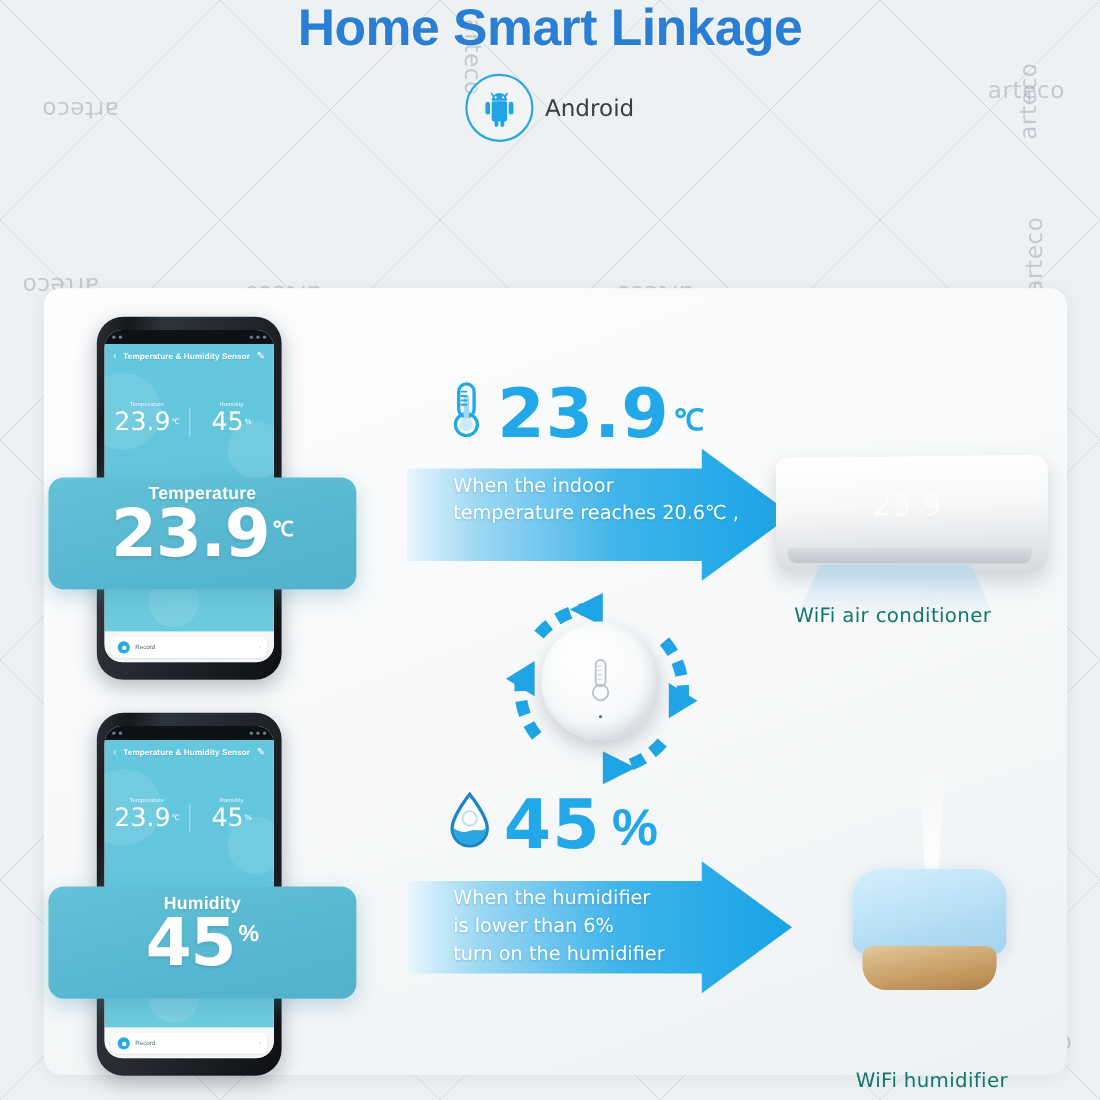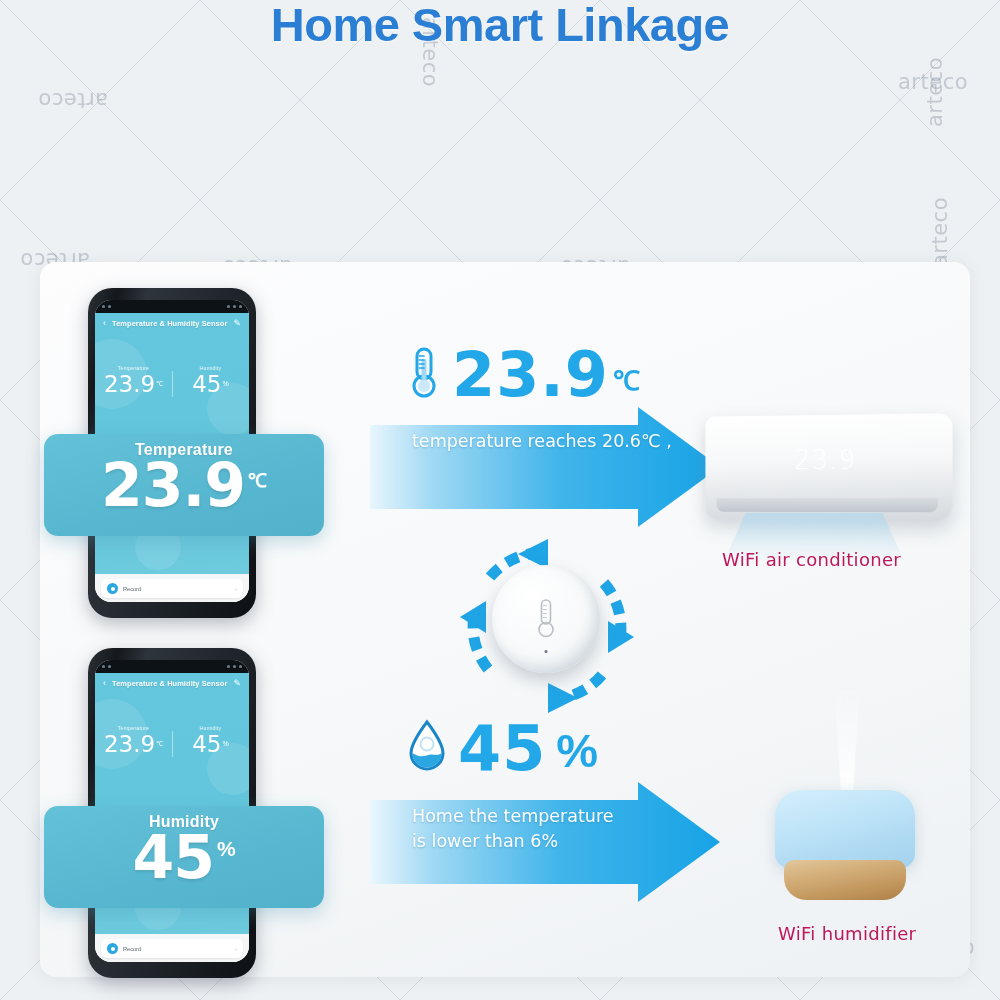--- a/index.html
+++ b/index.html
@@ -214,21 +214,21 @@
     font-family: "DejaVu Sans", sans-serif; letter-spacing: 1px;
     text-shadow: 0 0 7px rgba(255,255,255,.85);
   }
   .ac-breeze {
     position: absolute; left: 24px; top: 98px; width: 180px; height: 48px;
     background: linear-gradient(180deg, rgba(170,215,240,.60), rgba(200,228,245,0));
     clip-path: polygon(12% 0, 88% 0, 100% 100%, 0 100%);
     z-index: 1;
   }
   .dev-label {
-    position: absolute; z-index: 8; font-size: 18px; color: #be185d;
+    position: absolute; z-index: 8; font-size: 18px; color: #0f766e;
     letter-spacing: .3px; font-family: "DejaVu Sans", sans-serif;
   }
 
   .humid { position: absolute; left: 775px; top: 790px; width: 140px; height: 110px; z-index: 7; }
   .humid-top {
     position: absolute; left: 0; top: 0; width: 140px; height: 78px;
     border-radius: 26px 26px 14px 14px;
     background: linear-gradient(165deg,#d5eefb 0%, #bfe4f8 40%, #aed9f2 72%, #a3d2ee 100%);
     box-shadow: 0 4px 14px rgba(130,170,195,.35);
   }
@@ -264,20 +264,40 @@
 <div class="wm rot" style="left:60px;  top:745px;">arteco</div>
 <div class="wm flip" style="left:60px;  top:940px;">arteco</div>
 <div class="wm" style="left:560px; top:920px;">arteco</div>
 <div class="wm" style="left:880px; top:760px;">arteco</div>
 <div class="wm" style="left:905px; top:935px;">arteco</div>
 <div class="wm" style="left:740px; top:930px;">arteco</div>
 
 <div class="header">
   <div class="title">Home Smart Linkage</div>
   <div class="platforms">
+    <div class="plat">
+      <div class="plat-circle">
+        <svg width="38" height="38" viewBox="0 0 38 38">
+          <g fill="#1fa5e6">
+            <rect x="12" y="13" width="14" height="14" rx="1.6"></rect>
+            <rect x="12" y="24.5" width="14" height="7" rx="2.2"></rect>
+            <rect x="6.3" y="13.6" width="4.2" height="11.6" rx="2.1"></rect>
+            <rect x="27.5" y="13.6" width="4.2" height="11.6" rx="2.1"></rect>
+            <rect x="14.6" y="30" width="3.4" height="6.4" rx="1.7"></rect>
+            <rect x="20" y="30" width="3.4" height="6.4" rx="1.7"></rect>
+            <path d="M12 12.6a7 7 0 0 1 14 0z"></path>
+            <rect x="12.4" y="4.9" width="1.5" height="6" rx=".75" transform="rotate(-32 13.1 7.9)"></rect>
+            <rect x="24.1" y="4.9" width="1.5" height="6" rx=".75" transform="rotate(32 24.8 7.9)"></rect>
+          </g>
+          <circle cx="15.6" cy="9.6" r="1" fill="#ffffff"></circle>
+          <circle cx="22.4" cy="9.6" r="1" fill="#ffffff"></circle>
+        </svg>
+      </div>
+      <span class="plat-label">Android</span>
+    </div>
   </div>
 </div>
 
 <div class="panel"></div>
 
 <div class="phone" style="left:88px; top:288px;">
   <div class="phone-screen">
     <div class="phone-statusbar">
       <span class="sb-group">
           <i class="sb-dot"></i>
@@ -407,20 +427,21 @@
         <linearGradient id="agrad1" x1="0" y1="0" x2="1" y2="0">
           <stop offset="0%" stop-color="#e8f6fd"></stop>
           <stop offset="18%" stop-color="#9fd8f3"></stop>
           <stop offset="55%" stop-color="#3fb4ea"></stop>
           <stop offset="100%" stop-color="#17a3e6"></stop>
         </linearGradient>
       </defs>
       <polygon points="0,18 268,18 268,0 350,60 268,120 268,102 0,102" fill="url(#agrad1)"></polygon>
     </svg>
     <div class="arrow-text">
+      <div>When the indoor</div>
       <div>temperature reaches 20.6℃ ,</div>
     </div>
   </div>
 </div>
 
 <div class="arrowblock" style="left:370px; top:718px;">
   <div class="metric-row">
     <span>
       <svg width="46" height="58" viewBox="0 0 46 58">
         <path d="M23 4 C23 4 7 24 7 35 a16 16 0 0 0 32 0 C39 24 23 4 23 4 Z" fill="#ffffff" stroke="#1a86c9" stroke-width="3"></path>
@@ -437,22 +458,23 @@
         <linearGradient id="agrad2" x1="0" y1="0" x2="1" y2="0">
           <stop offset="0%" stop-color="#eaf7fe"></stop>
           <stop offset="18%" stop-color="#9fd8f3"></stop>
           <stop offset="55%" stop-color="#3fb4ea"></stop>
           <stop offset="100%" stop-color="#17a3e6"></stop>
         </linearGradient>
       </defs>
       <polygon points="0,18 268,18 268,0 350,60 268,120 268,102 0,102" fill="url(#agrad2)"></polygon>
     </svg>
     <div class="arrow-text">
-      <div>Home the temperature</div>
+      <div>When the humidifier</div>
       <div>is lower than 6%</div>
+      <div>turn on the humidifier</div>
     </div>
   </div>
 </div>
 
 <div class="hub">
   <svg width="190" height="180" viewBox="0 0 190 180" style="position:absolute;inset:0;">
     <g fill="#1fa5e6">
 
       <g stroke="#1fa5e6" stroke-width="11" fill="none" stroke-dasharray="13 9" stroke-linecap="butt">
         <path d="M38 42 A68 68 0 0 1 96 18"></path>
@@ -488,13 +510,13 @@
   <div class="ac-vent"></div>
   <div class="ac-display">23.9</div>
 </div>
 <div class="dev-label" style="left:722px; top:549px;">WiFi air conditioner</div>
 
 <div class="humid">
   <div class="humid-mist"></div>
   <div class="humid-top"></div>
   <div class="humid-base"></div>
 </div>
-<div class="dev-label" style="left:778px; top:923px;">WiFi humidifier</div>
+<div class="dev-label" style="left:778px; top:972px;">WiFi humidifier</div>
 
 </body></html>

